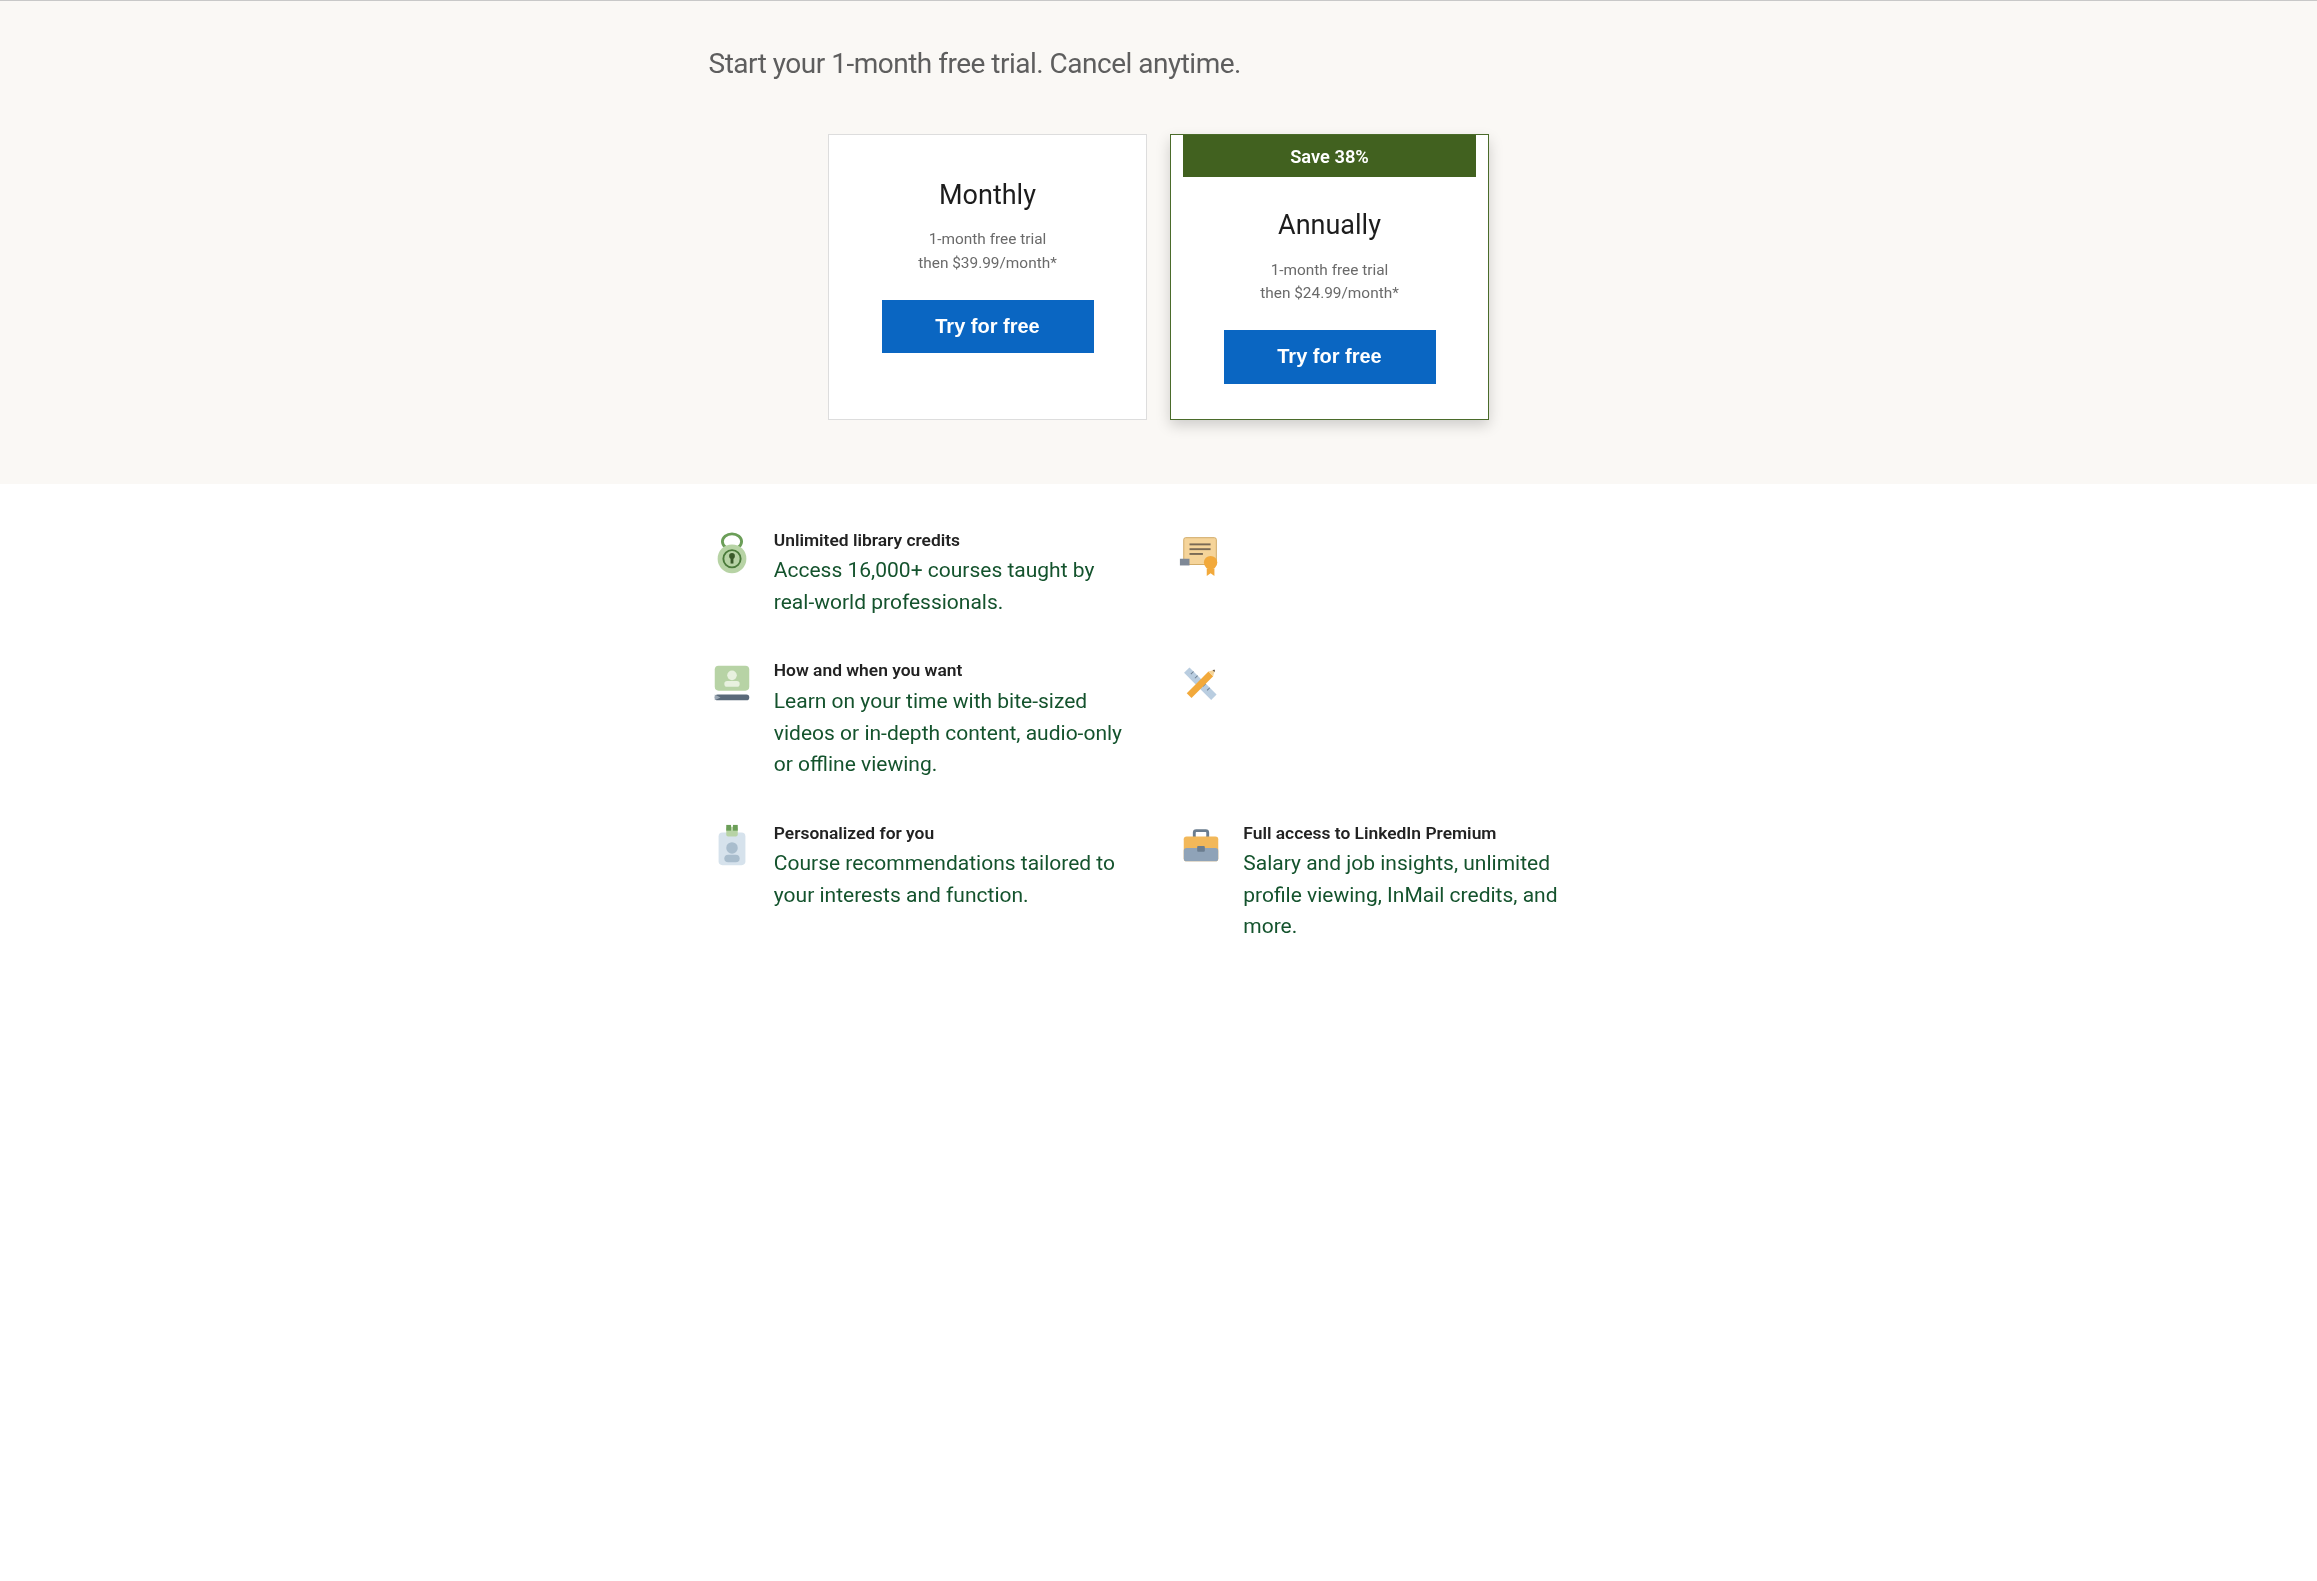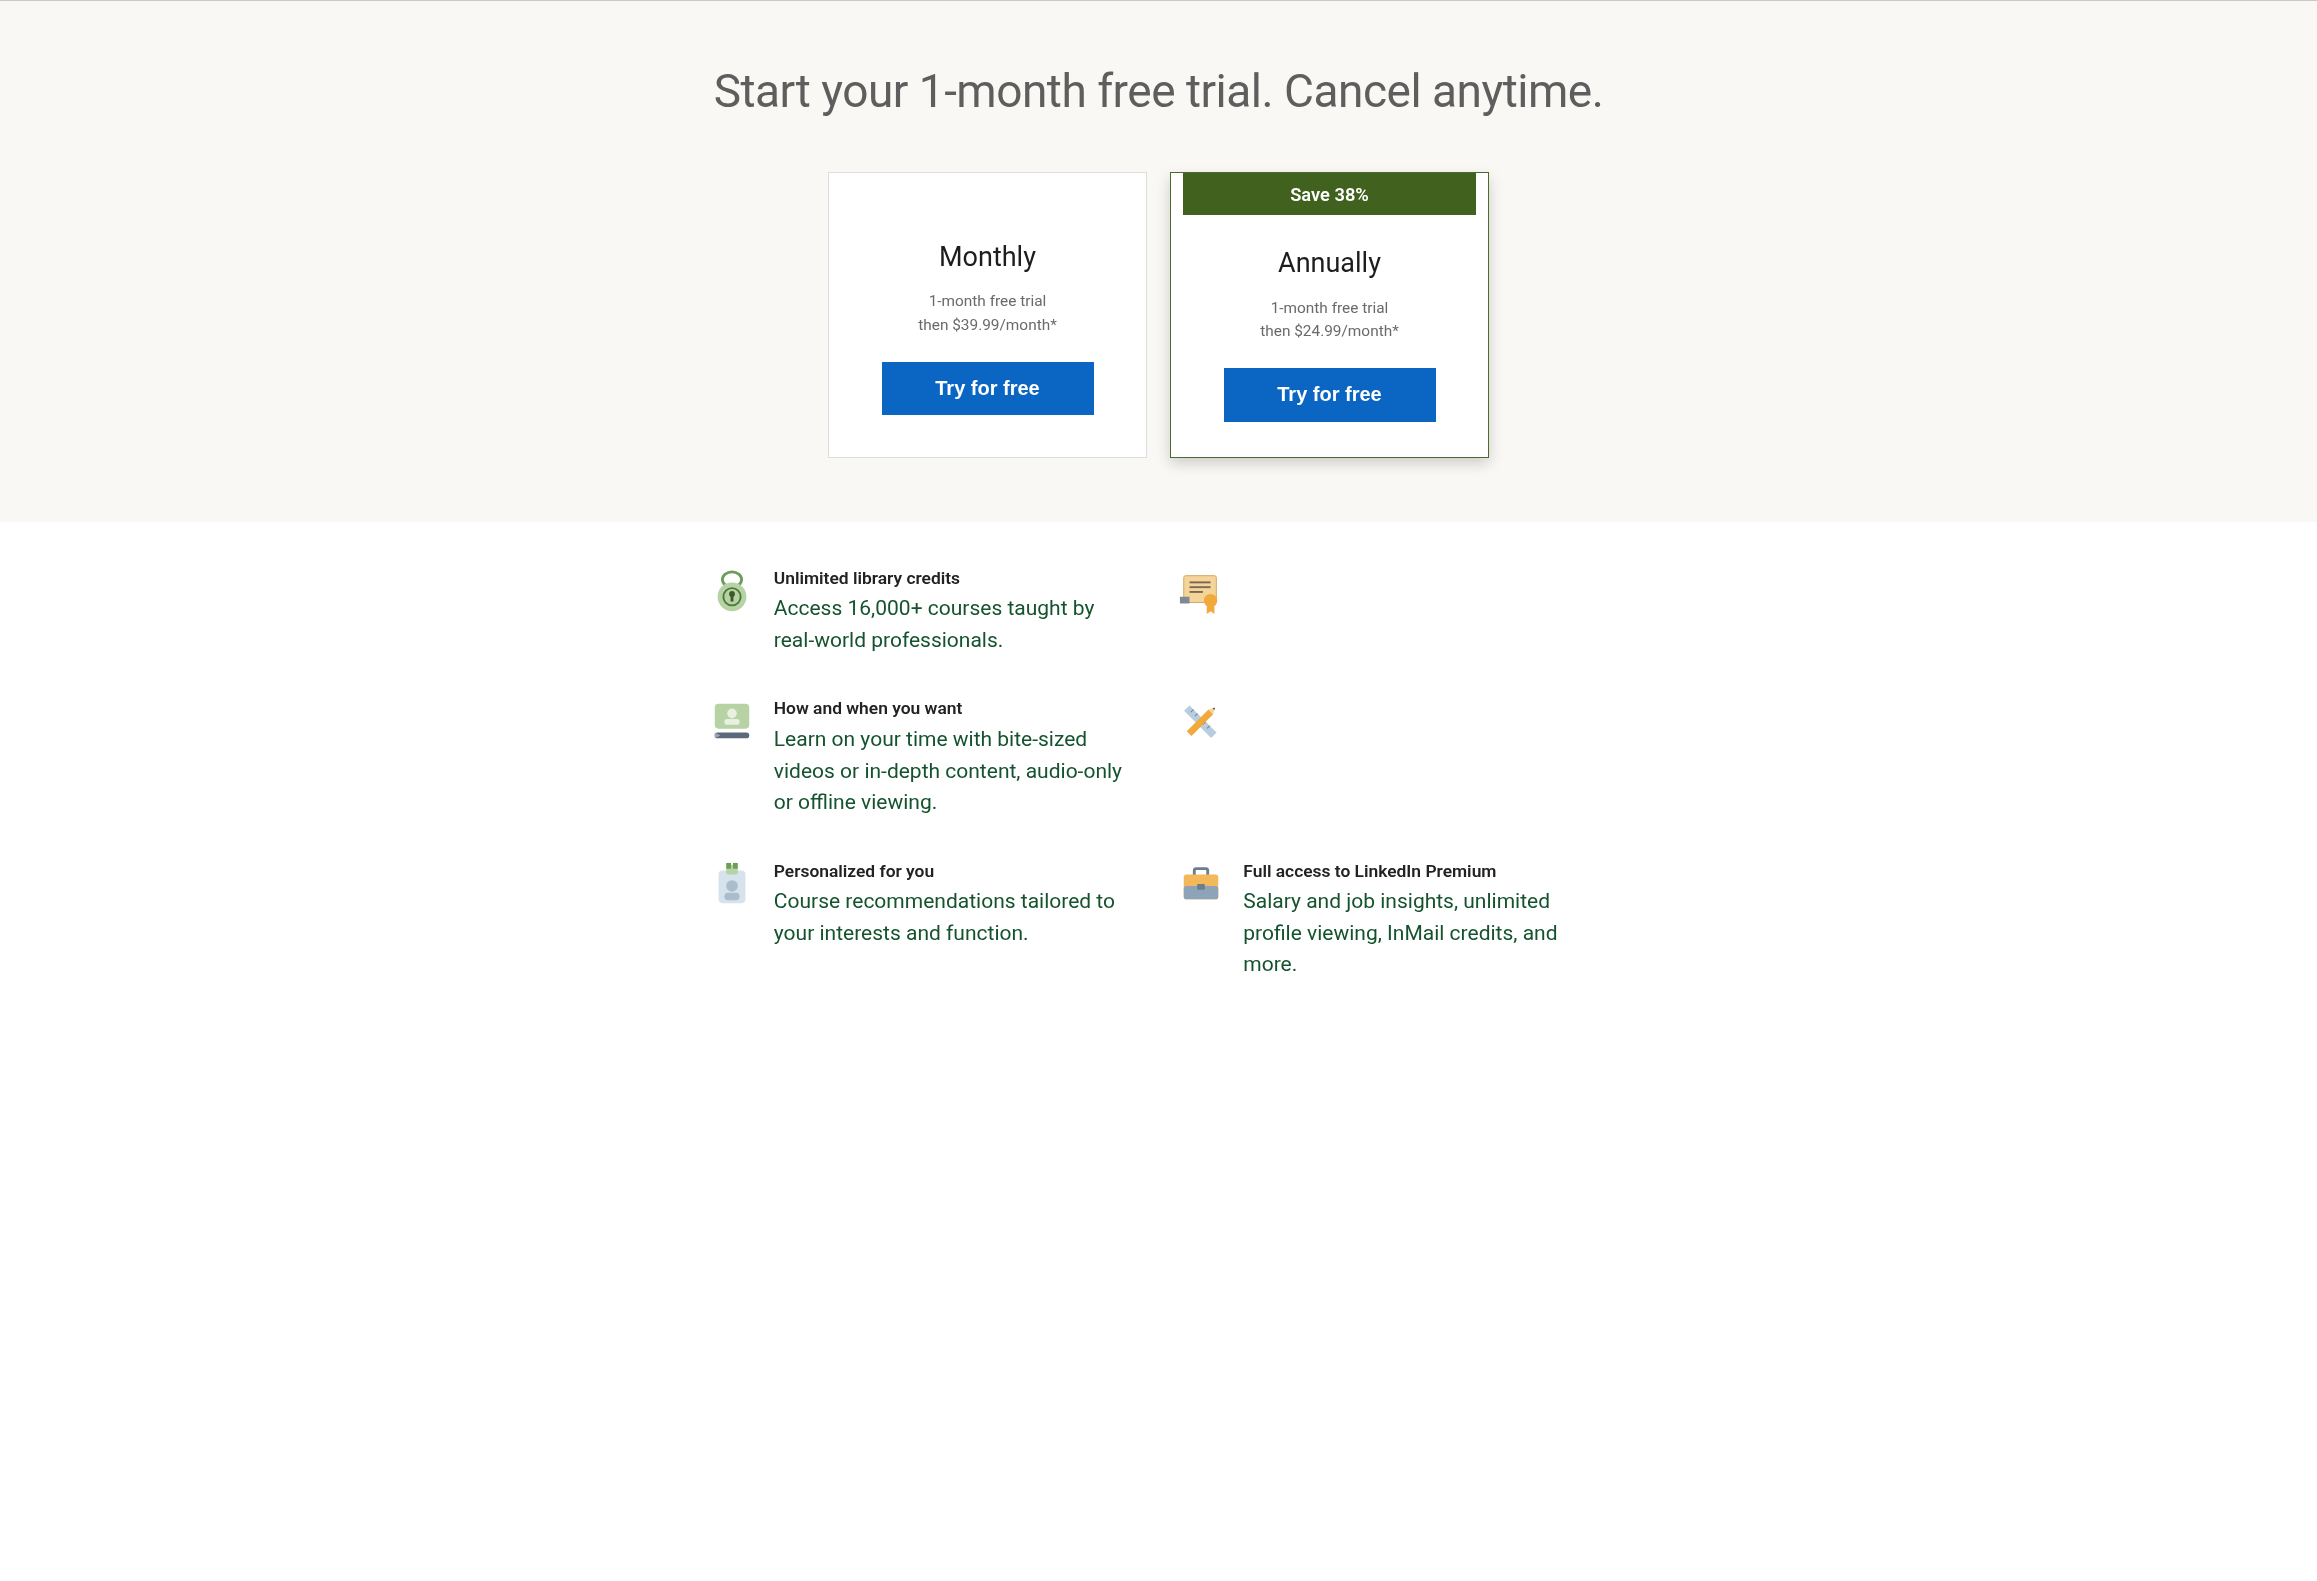--- a/index.html
+++ b/index.html
@@ -12,27 +12,25 @@
     background: #faf8f5;
     border-top: 1.9px solid #c8c8c8;
     padding: 46px 0 29px;
   }
   .container {
     max-width: 946px;
     margin: 0 auto;
     padding: 0 23px;
   }
   .headline {
-    font-size: 46px;
+    font-size: 28px;
     font-weight: 400;
     color: #5e5e5e;
-    text-align: center;
     margin-bottom: 54px;
     letter-spacing: -0.5px;
-    margin-top: 17px;
   }
   .plans {
     display: flex;
     justify-content: center;
     gap: 23px;
     margin-bottom: 35px;
   }
   .plan-card {
     width: 319px;
     background: #fff;
@@ -53,21 +51,21 @@
     color: #fff;
     font-weight: 600;
     font-size: 18.3px;
     text-align: center;
     padding: 10.6px 0;
   }
   .plan-name {
     font-size: 27px;
     font-weight: 400;
     color: #1d1d1d;
-    margin-top: 68px;
+    margin-top: 44px;
     margin-bottom: 17.4px;
   }
   .plan-card.highlight .plan-name {
     margin-top: 32px;
   }
   .plan-sub {
     font-size: 15.4px;
     color: #6a6a6a;
     line-height: 1.5;
   }

